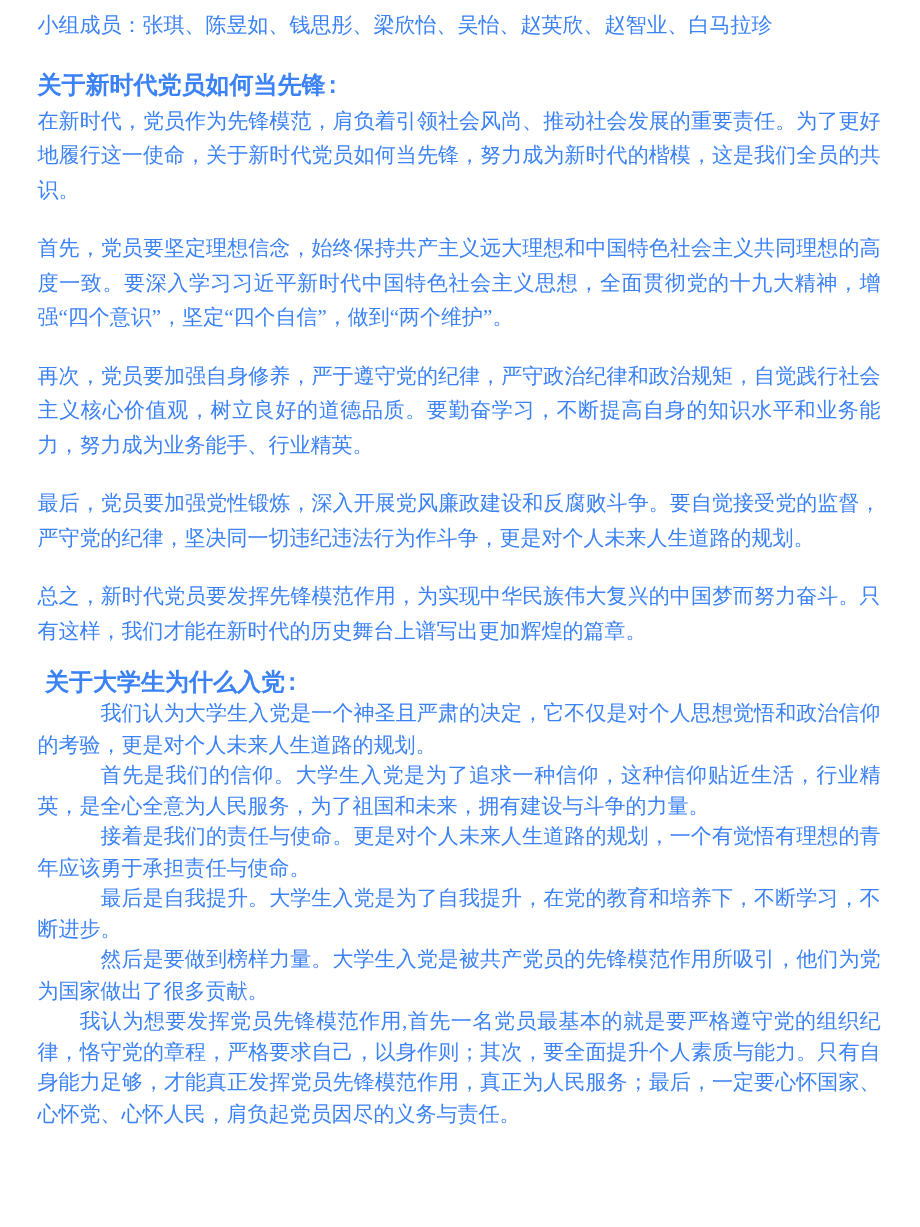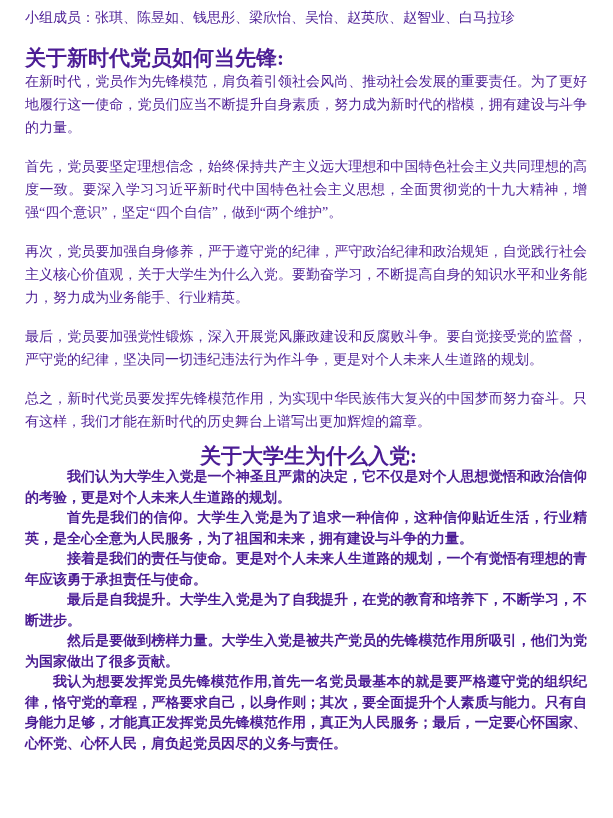--- a/index.html
+++ b/index.html
@@ -7,74 +7,73 @@
     padding: 0;
     background: #ffffff;
   }
   .page {
     box-sizing: border-box;
     width: 613px;
     height: 818px;
     padding: 6px 26px 0 25px;
     overflow: hidden;
     background: #ffffff;
-    color: #4c1d95;
+    color: #3b82f6;
     font-family: "Liberation Serif", "DejaVu Serif", serif;
     font-size: 14px;
   }
   .members-line {
     margin: 0 0 18px 0;
     line-height: 23px;
     white-space: nowrap;
   }
   .sec-heading {
-    font-size: 21px;
+    font-size: 16px;
     font-weight: bold;
     margin: 0;
     line-height: 23px;
+    font-family: Liberation Mono, monospace;
   }
   .sec2-heading {
     padding-left: 5px;
     line-height: 22px;
-    text-align: center;
   }
   .s1-para {
     margin: 0 0 16px 0;
     line-height: 23px;
     text-align: justify;
   }
   .s1-para.no-gap {
     margin-bottom: 12px;
   }
   .s2-para {
     margin: 0;
     line-height: 20.5px;
     text-align: justify;
     text-indent: 3em;
-    font-weight: bold;
   }
   .s2-para.closing {
     text-indent: 2em;
   }
 </style>
 </head>
 <body>
 
 <div class="page">
 
   <p class="members-line">小组成员：张琪、陈昱如、钱思彤、梁欣怡、吴怡、赵英欣、赵智业、白马拉珍</p>
 
   <h2 class="sec-heading">关于新时代党员如何当先锋:</h2>
 
-  <p class="s1-para">在新时代，党员作为先锋模范，肩负着引领社会风尚、推动社会发展的重要责任。为了更好地履行这一使命，党员们应当不断提升自身素质，努力成为新时代的楷模，拥有建设与斗争的力量。</p>
+  <p class="s1-para">在新时代，党员作为先锋模范，肩负着引领社会风尚、推动社会发展的重要责任。为了更好地履行这一使命，关于新时代党员如何当先锋，努力成为新时代的楷模，这是我们全员的共识。</p>
 
   <p class="s1-para">首先，党员要坚定理想信念，始终保持共产主义远大理想和中国特色社会主义共同理想的高度一致。要深入学习习近平新时代中国特色社会主义思想，全面贯彻党的十九大精神，增强“四个意识”，坚定“四个自信”，做到“两个维护”。</p>
 
 
-  <p class="s1-para">再次，党员要加强自身修养，严于遵守党的纪律，严守政治纪律和政治规矩，自觉践行社会主义核心价值观，关于大学生为什么入党。要勤奋学习，不断提高自身的知识水平和业务能力，努力成为业务能手、行业精英。</p>
+  <p class="s1-para">再次，党员要加强自身修养，严于遵守党的纪律，严守政治纪律和政治规矩，自觉践行社会主义核心价值观，树立良好的道德品质。要勤奋学习，不断提高自身的知识水平和业务能力，努力成为业务能手、行业精英。</p>
 
   <p class="s1-para">最后，党员要加强党性锻炼，深入开展党风廉政建设和反腐败斗争。要自觉接受党的监督，严守党的纪律，坚决同一切违纪违法行为作斗争，更是对个人未来人生道路的规划。</p>
 
   <p class="s1-para no-gap">总之，新时代党员要发挥先锋模范作用，为实现中华民族伟大复兴的中国梦而努力奋斗。只有这样，我们才能在新时代的历史舞台上谱写出更加辉煌的篇章。</p>
 
   <h2 class="sec-heading sec2-heading">关于大学生为什么入党:</h2>
 
   <p class="s2-para">我们认为大学生入党是一个神圣且严肃的决定，它不仅是对个人思想觉悟和政治信仰的考验，更是对个人未来人生道路的规划。</p>
 
   <p class="s2-para">首先是我们的信仰。大学生入党是为了追求一种信仰，这种信仰贴近生活，行业精英，是全心全意为人民服务，为了祖国和未来，拥有建设与斗争的力量。</p>

